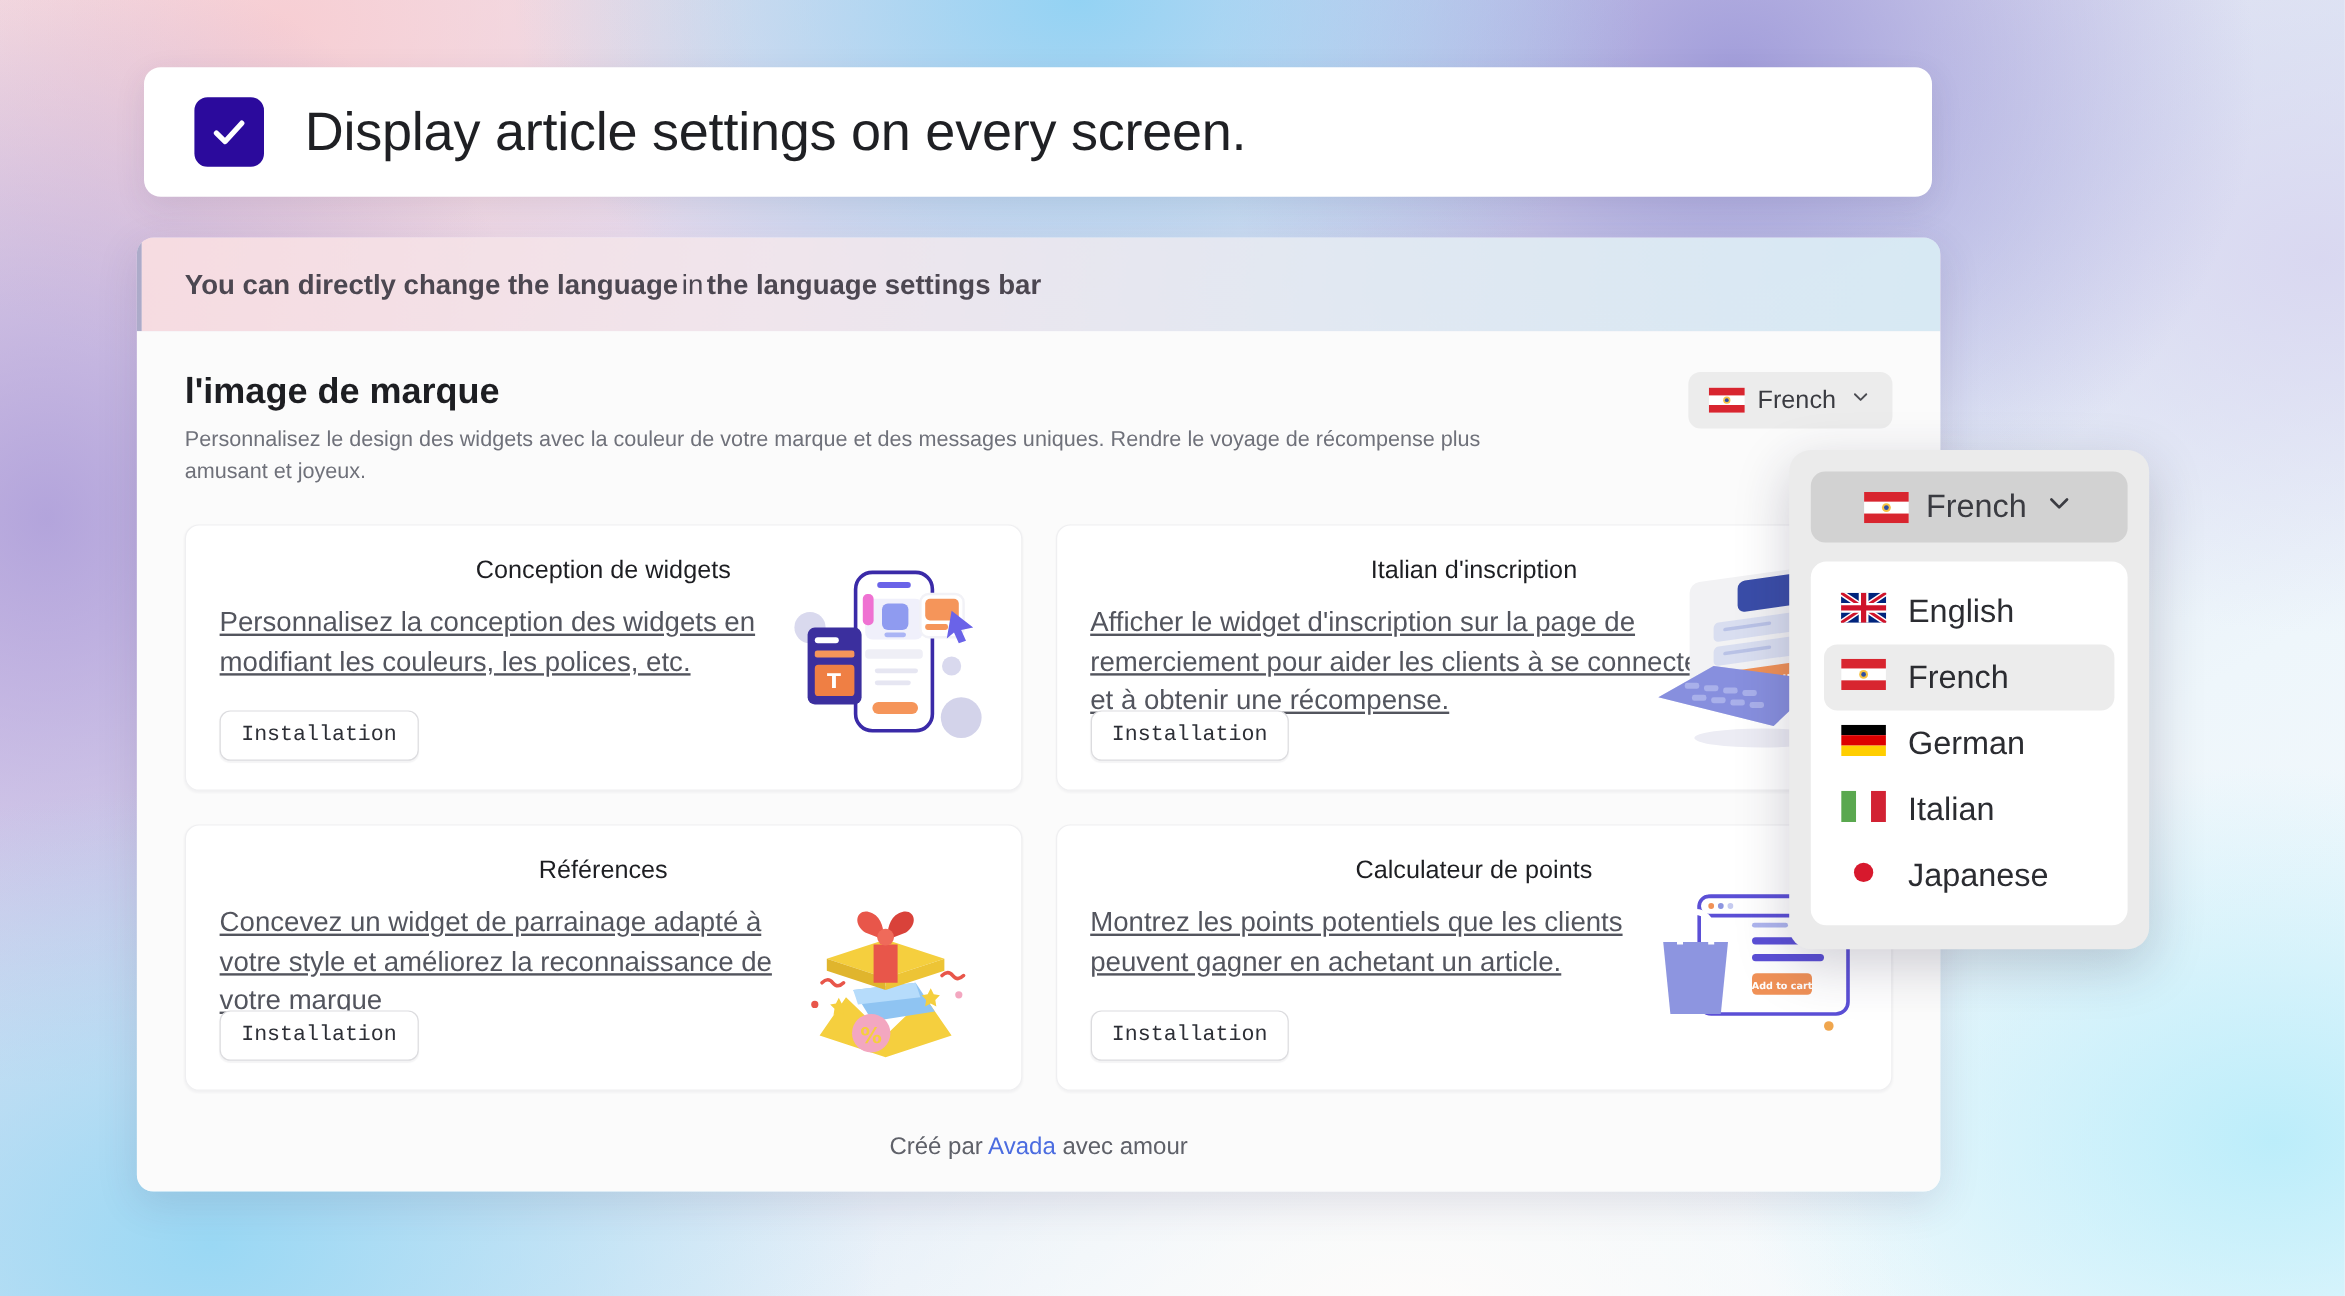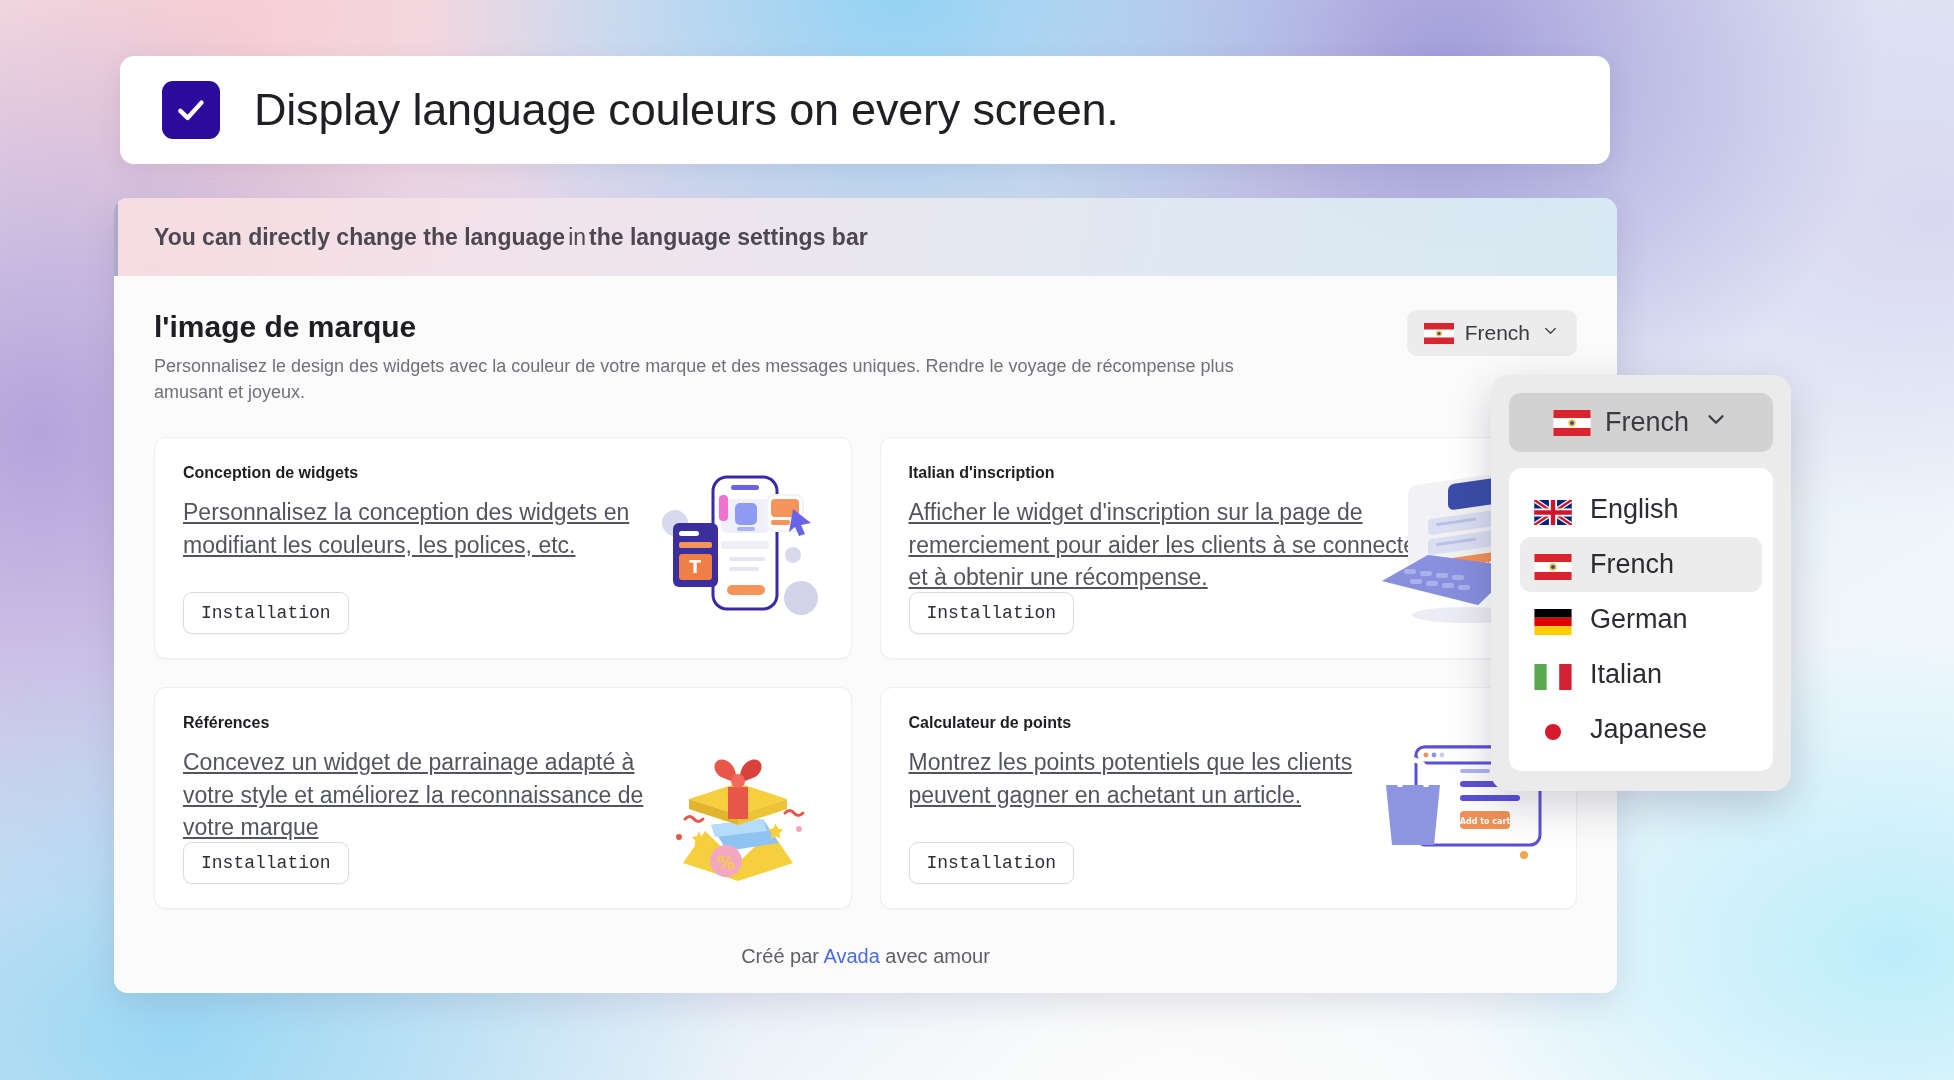--- a/index.html
+++ b/index.html
@@ -146,24 +146,25 @@
     border: 1px solid #efeff1;
     border-radius: 12px;
     height: 222px;
     box-sizing: border-box;
     padding: 26px 28px;
     position: relative;
     overflow: hidden;
     box-shadow: 0 1px 2px rgba(30,30,50,0.04);
   }
   .card-title {
-    font-size: 16px;
-    font-weight: 700;
+    font-size: 21px;
+    font-weight: 400;
     color: #1d1e22;
     margin: 0 0 14px 0;
+    text-align: center;
   }
   .card-desc {
     font-size: 23px;
     line-height: 1.42;
     color: #53555e;
     margin: 0;
     max-width: 480px;
     text-decoration: underline;
   }
   .install-btn {
@@ -223,21 +224,21 @@
   }
   #dropdown-list {
     margin-top: 16px;
     background: #ffffff;
     border-radius: 13px;
     padding: 14px 11px;
     box-sizing: border-box;
   }
   .lang-option {
     display: flex;
-    align-items: flex-end;
+    align-items: flex-start;
     gap: 18px;
     padding: 12px 14px;
     border-radius: 11px;
     font-size: 27px;
     color: #2b2c31;
     cursor: pointer;
   }
   .lang-option.selected { background: #ececec; }
   .flag { width: 38px; display: flex; justify-content: center; flex: 0 0 auto; }
   .flag svg { display: block; }
@@ -251,21 +252,21 @@
 <div id="bg"></div>
 
 <div id="title-bar">
   <div id="checkbox">
     <span>
       <svg width="34" height="34" viewBox="0 0 24 24" fill="none">
         <path d="M4.5 12.6 L9.6 17.6 L19.4 6.8" stroke="#ffffff" stroke-width="3.1" stroke-linecap="round" stroke-linejoin="round"></path>
       </svg>
     </span>
   </div>
-  <div id="title-text">Display language couleurs on every screen.</div>
+  <div id="title-text">Display article settings on every screen.</div>
 </div>
 
 <div id="panel">
 
   <div id="notice">
     <b>You can directly change the language</b>
     <span class="reg">in</span>
     <b>the language settings bar</b>
   </div>
 

